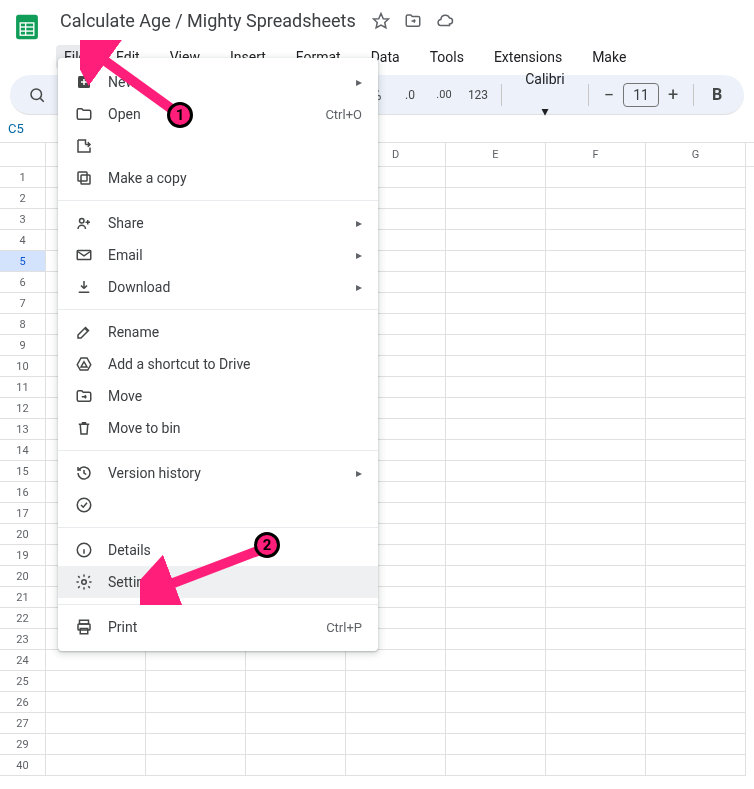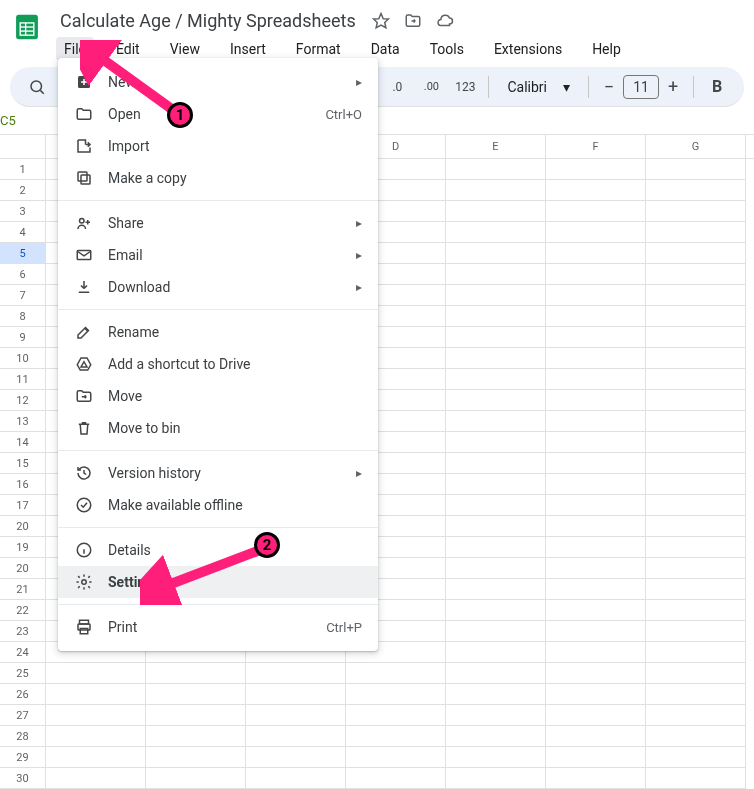--- a/index.html
+++ b/index.html
@@ -7,52 +7,52 @@
   
   
   .header { display: flex; align-items: flex-start; padding: 8px 12px 0 12px; gap: 10px; }
   .logo { width: 34px; height: 46px; display: flex; align-items: flex-start; padding-top: 4px; }
   .logo svg { width: 30px; height: 30px; }
   .title-area { flex: 1; }
   .title-row { display: flex; align-items: center; gap: 12px; text-align: center; }
   .doc-title { font-size: 18px; color: #3c4043; padding: 2px 4px; }
   .title-icons { display: flex; gap: 14px; color: #5f6368; }
   .title-icons span { cursor: pointer; }
-  .menubar { display: flex; gap: 14px; margin-top: 4px; }
+  .menubar { display: flex; gap: 14px; margin-top: 12px; }
   .menu-item { padding: 4px 8px; font-size: 14px; color: #202124; border-radius: 4px; cursor: pointer; }
   .menu-item.active { background: #e8eaed; }
   
   
   .toolbar { display: flex; align-items: center; height: 40px; padding: 0 12px; gap: 4px; border-bottom: 1px solid #e0e0e0; margin-top:6px; background:#edf2fa; border-radius: 24px; margin-left:10px; margin-right:10px;}
   .toolbar .tbtn { width: 30px; height: 30px; display: flex; align-items: center; justify-content: center; border-radius: 4px; color: #444746; cursor: pointer; font-size: 15px;}
   .toolbar .sep { width: 1px; height: 22px; background: #c7c7c7; margin: 0 4px; }
-  .toolbar .font-name { padding: 0 10px; font-size: 14px; color: #202124; min-width: 70px; display:flex; align-items:center; justify-content:space-between; gap:16px;}
+  .toolbar .font-name { padding: 0 10px; font-size: 14px; color: #202124; min-width: 70px; display:flex; align-items:center; justify-content:space-between; gap:16px;flex-direction:column;}
   .toolbar .font-size { display:flex; align-items:center; gap:2px;}
   .toolbar .font-size .box { width: 36px; height: 24px; border: 1px solid #747775; border-radius: 4px; text-align: center; line-height: 22px; font-size: 14px; }
   .toolbar .pm { width:24px; height:24px; display:flex; align-items:center; justify-content:center; font-size:18px; color:#444746; cursor:pointer;}
   
   
   .fxrow { display:flex; align-items:center; height:28px; border-bottom:1px solid #e0e0e0; }
-  .cellref { width:48px; padding-left:0; font-size:13px; color:#4d7c0f; }
+  .cellref { width:48px; padding-left:8px; font-size:13px; color:#0369a1; }
   
   
   .grid { position: relative; }
   .col-headers { display:flex; height:24px; border-bottom:1px solid #e0e0e0; background:#fff;}
   .corner { width:46px; border-right:1px solid #e0e0e0; background:#fff;}
   .col-h { width:100px; text-align:center; line-height:24px; font-size:11px; color:#5f6368; border-right:1px solid #e0e0e0; }
   .row { display:flex; height:21px; }
   .row-h { width:46px; text-align:center; line-height:21px; font-size:11px; color:#5f6368; border-right:1px solid #e0e0e0; border-bottom:1px solid #e0e0e0; background:#fff;}
   .cell { width:100px; border-right:1px solid #e0e0e0; border-bottom:1px solid #e0e0e0; }
   .row.sel .row-h { background:#d3e3fd; color:#0b57d0; }
   .col-h.selc { background:#d3e3fd; color:#0b57d0;}
   
   
   .dropdown { position:absolute; left:58px; top:58px; width:320px; background:#fff; border-radius:4px; box-shadow: 0 2px 6px 2px rgba(60,64,67,.15), 0 1px 2px rgba(60,64,67,.3); padding:8px 0; z-index:100;}
   .ditem { display:flex; align-items:center; height:32px; padding:0 16px; gap:14px; cursor:pointer; font-size:14px; color:#3c4043; position:relative;}
-  .ditem:hover, .ditem.hov { background:#eef0f2;font-weight:bold; }
+  .ditem:hover, .ditem.hov { background:#eef0f2; }
   .ditem .icn { width:20px; height:20px; display:flex; align-items:center; justify-content:center; color:#5f6368;}
   .ditem .lbl { flex:1; }
   .ditem .shortcut { color:#5f6368; font-size:13px;}
   .ditem .sub { color:#5f6368; font-size:12px;}
   .dsep { height:1px; background:#e8eaed; margin:6px 0;}
   
   
   .arrow { position:absolute; z-index:200; pointer-events:none;}
   .badge { position:absolute; width:26px; height:26px; border-radius:50%; background:#ff1e79; border:3px solid #000; color:#000; font-weight:bold; font-size:15px; display:flex; align-items:center; justify-content:center; z-index:210; pointer-events:none;}
   
@@ -95,21 +95,21 @@
     </div>
     <div class="menubar" id="menubar">
         <div class="menu-item active">File</div>
         <div class="menu-item">Edit</div>
         <div class="menu-item">View</div>
         <div class="menu-item">Insert</div>
         <div class="menu-item">Format</div>
         <div class="menu-item">Data</div>
         <div class="menu-item">Tools</div>
         <div class="menu-item">Extensions</div>
-        <div class="menu-item">Help</div>
+        <div class="menu-item">Make</div>
       </div>
   </div>
 </div>
 
 <div class="toolbar">
   <div class="tbtn">
       <svg width="18" height="18" viewBox="0 0 24 24" fill="none" stroke="#444746" stroke-width="2">
         <circle cx="11" cy="11" r="7"></circle>
         <line x1="21" y1="21" x2="16.5" y2="16.5"></line>
       </svg>
@@ -414,41 +414,31 @@
         <div class="row-h">27</div>
         <div class="cell"></div>
         <div class="cell"></div>
         <div class="cell"></div>
         <div class="cell"></div>
         <div class="cell"></div>
         <div class="cell"></div>
         <div class="cell"></div>
       </div>
       <div class="row">
-        <div class="row-h">28</div>
-        <div class="cell"></div>
-        <div class="cell"></div>
-        <div class="cell"></div>
-        <div class="cell"></div>
-        <div class="cell"></div>
-        <div class="cell"></div>
-        <div class="cell"></div>
-      </div>
-      <div class="row">
         <div class="row-h">29</div>
         <div class="cell"></div>
         <div class="cell"></div>
         <div class="cell"></div>
         <div class="cell"></div>
         <div class="cell"></div>
         <div class="cell"></div>
         <div class="cell"></div>
       </div>
       <div class="row">
-        <div class="row-h">30</div>
+        <div class="row-h">40</div>
         <div class="cell"></div>
         <div class="cell"></div>
         <div class="cell"></div>
         <div class="cell"></div>
         <div class="cell"></div>
         <div class="cell"></div>
         <div class="cell"></div>
       </div>
     </div>
 </div>
@@ -472,21 +462,20 @@
       </span>
     <span class="lbl">Open</span>
     <span class="shortcut">Ctrl+O</span>
   </div>
   <div class="ditem">
     <span class="icn">
         <svg width="18" height="18" viewBox="0 0 24 24" fill="none" stroke="#444746" stroke-width="2">
           <path d="M4 4h10v6M20 10l-6 0M17 7l3 3-3 3M4 4v16h16v-6"></path>
         </svg>
       </span>
-    <span class="lbl">Import</span>
   </div>
   <div class="ditem">
     <span class="icn">
         <svg width="18" height="18" viewBox="0 0 24 24" fill="none" stroke="#444746" stroke-width="2">
           <rect x="8" y="8" width="12" height="12" rx="1"></rect>
           <rect x="4" y="4" width="12" height="12" rx="1"></rect>
         </svg>
       </span>
     <span class="lbl">Make a copy</span>
   </div>
@@ -569,21 +558,20 @@
     <span class="lbl">Version history</span>
     <span class="sub">▸</span>
   </div>
   <div class="ditem">
     <span class="icn">
         <svg width="18" height="18" viewBox="0 0 24 24" fill="none" stroke="#444746" stroke-width="2">
           <circle cx="12" cy="12" r="9"></circle>
           <path d="M8 12l3 3 5-6"></path>
         </svg>
       </span>
-    <span class="lbl">Make available offline</span>
   </div>
   <div class="dsep"></div>
   <div class="ditem">
     <span class="icn">
         <svg width="18" height="18" viewBox="0 0 24 24" fill="none" stroke="#444746" stroke-width="2">
           <circle cx="12" cy="12" r="9"></circle>
           <path d="M12 8h.01M11 12h1v4h1"></path>
         </svg>
       </span>
     <span class="lbl">Details</span>

